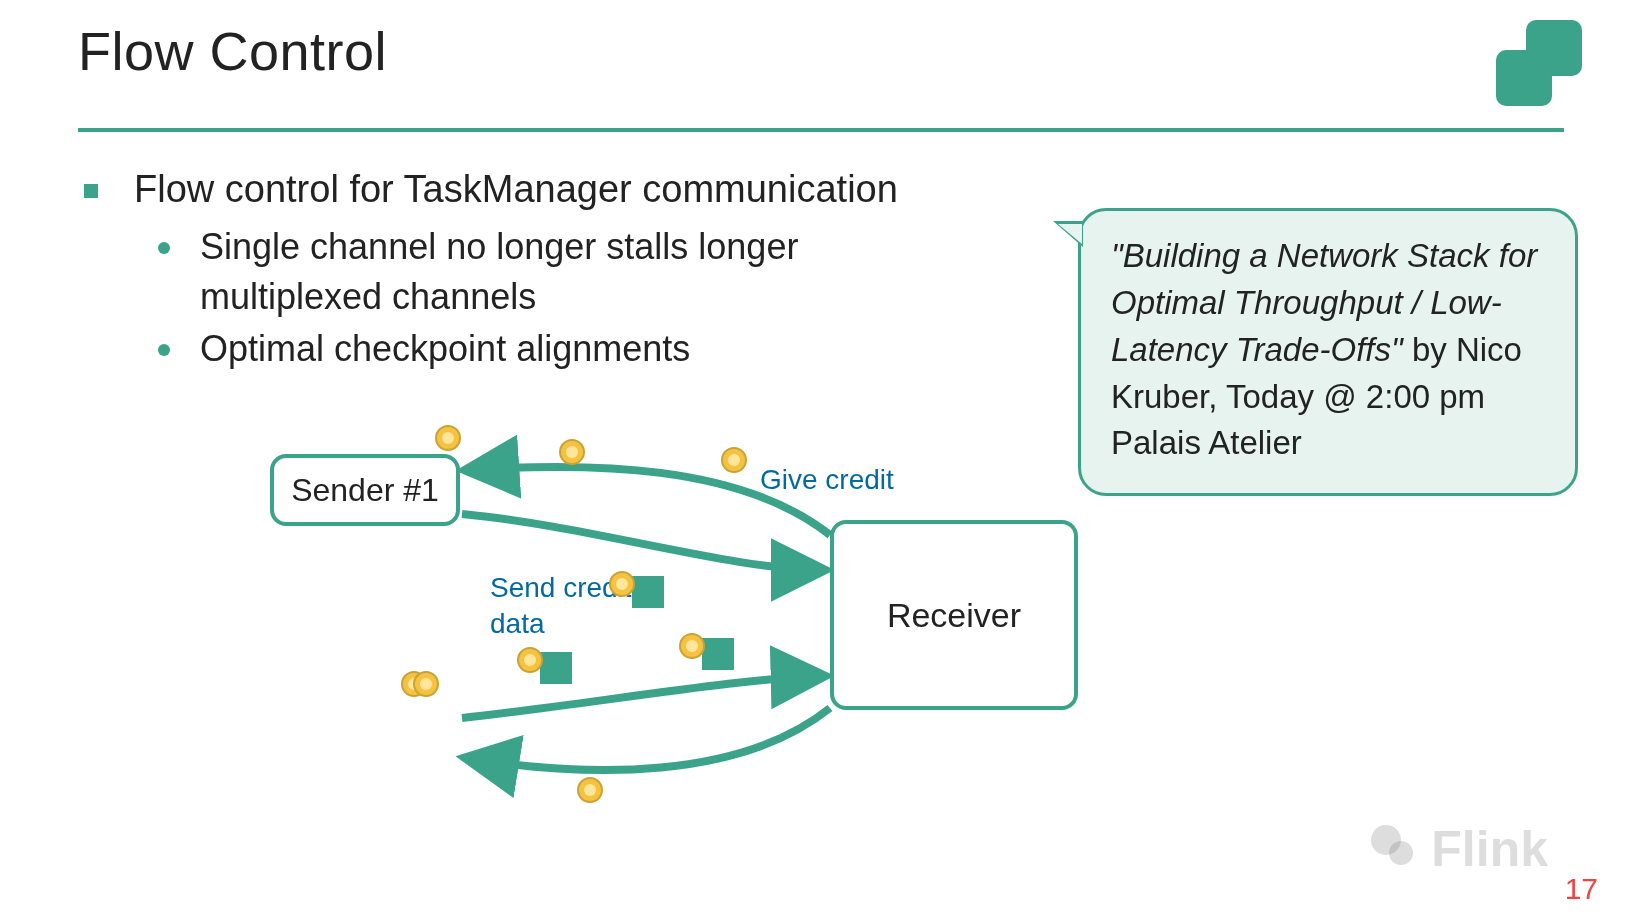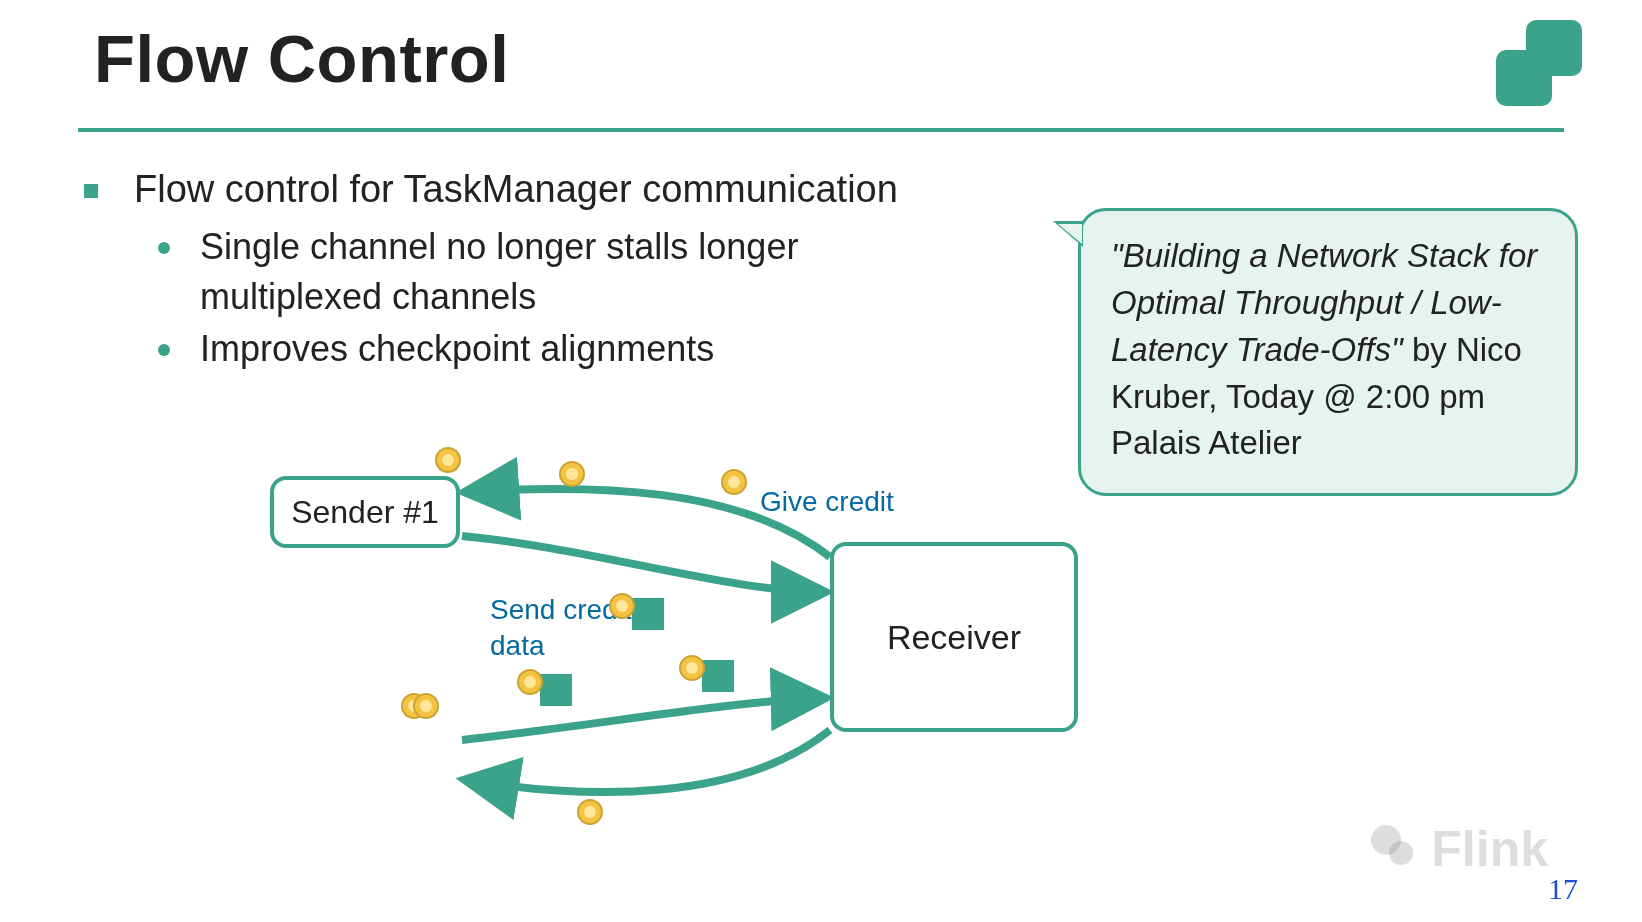--- a/index.html
+++ b/index.html
@@ -13,24 +13,24 @@
     overflow: hidden;
     position: relative;
   }
   .slide {
     position: relative;
     width: 1642px;
     height: 922px;
   }
   .title {
     position: absolute;
-    left: 94px;
+    left: 78px;
     top: 20px;
-    font-size: 67px;
-    font-weight: 700;
+    font-size: 54px;
+    font-weight: 400;
     letter-spacing: 0.5px;
   }
   .hr {
     position: absolute;
     left: 78px;
     top: 128px;
     width: 1486px;
     height: 0;
     border-top: 4px solid #3aa38a;
   }
@@ -136,21 +136,21 @@
     border-top: 0 solid transparent;
     border-bottom: 20px solid transparent;
     border-right: 24px solid #e6f3ef;
   }
   .callout em { font-style: italic; }
 
   
   .diagram {
     position: absolute;
     left: 270px;
-    top: 462px;
+    top: 440px;
     width: 900px;
     height: 420px;
   }
   .node {
     position: absolute;
     background: #fff;
     border: 4px solid #3aa38a;
     border-radius: 16px;
     display: flex;
     align-items: center;
@@ -186,25 +186,24 @@
   .coin.double svg { width: 40px; }
 
   .packet {
     position: absolute;
     width: 32px; height: 32px;
     background: #3aa38a;
   }
 
   .page-num {
     position: absolute;
-    right: 64px;
+    right: 44px;
     bottom: 16px;
     font-size: 30px;
-    color: #1d4ed8;
-    font-family: Liberation Serif, serif;
+    color: #ef4444;
   }
 
   .watermark {
     position: absolute;
     right: 94px;
     bottom: 44px;
     font-size: 50px;
     font-weight: 600;
     color: rgba(120,120,120,0.25);
     display: flex;
@@ -237,21 +236,21 @@
   <div class="logo">
     <div class="sq1"></div>
     <div class="sq2"></div>
   </div>
 
   <ul class="main">
     <li>
       <span>Flow control for TaskManager communication</span>
       <ul class="sub">
         <li>Single channel no longer stalls longer multiplexed channels</li>
-        <li>Improves checkpoint alignments</li>
+        <li>Optimal checkpoint alignments</li>
       </ul>
     </li>
   </ul>
 
   <div class="callout">
     <div class="tail"></div>
     <em>"Building a Network Stack for Optimal Throughput / Low-Latency Trade-Offs"</em>
     <span> </span>
     <span>by Nico Kruber, Today @ 2:00 pm Palais Atelier</span>
   </div>

